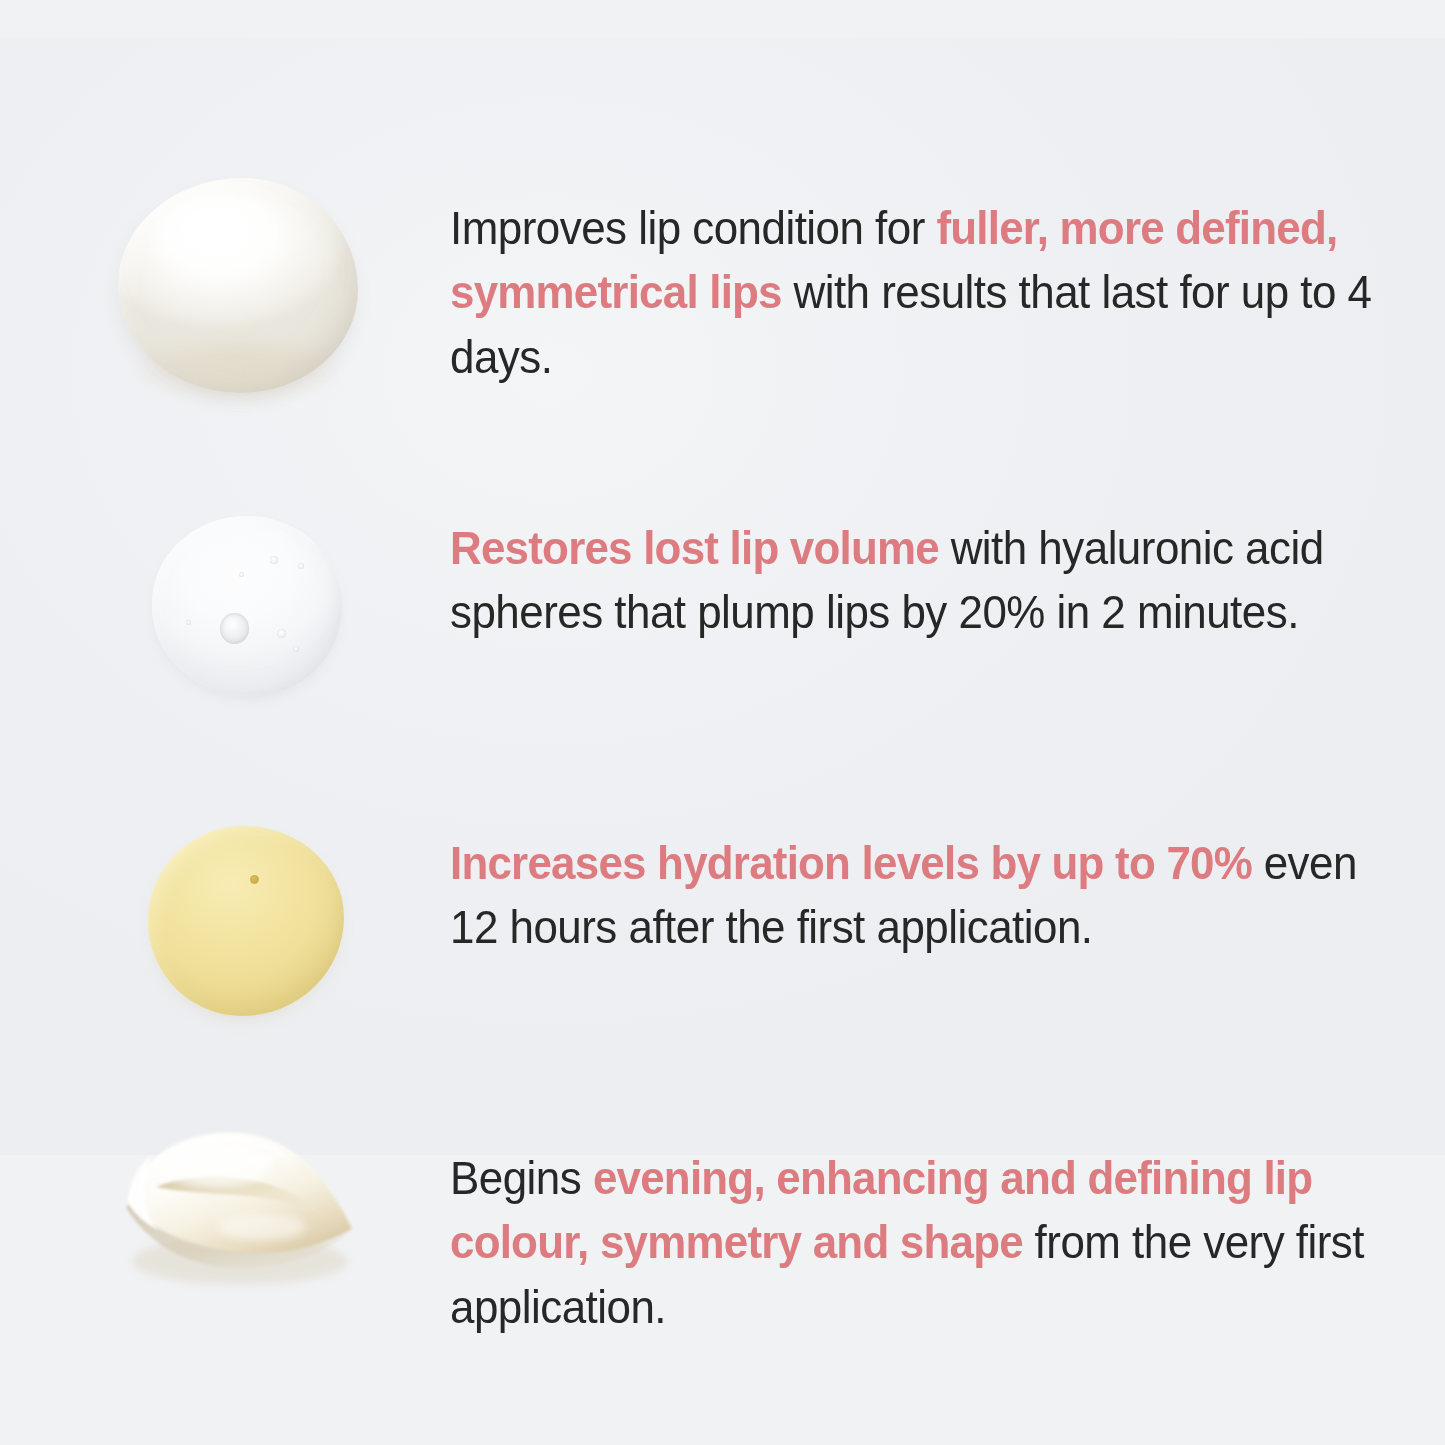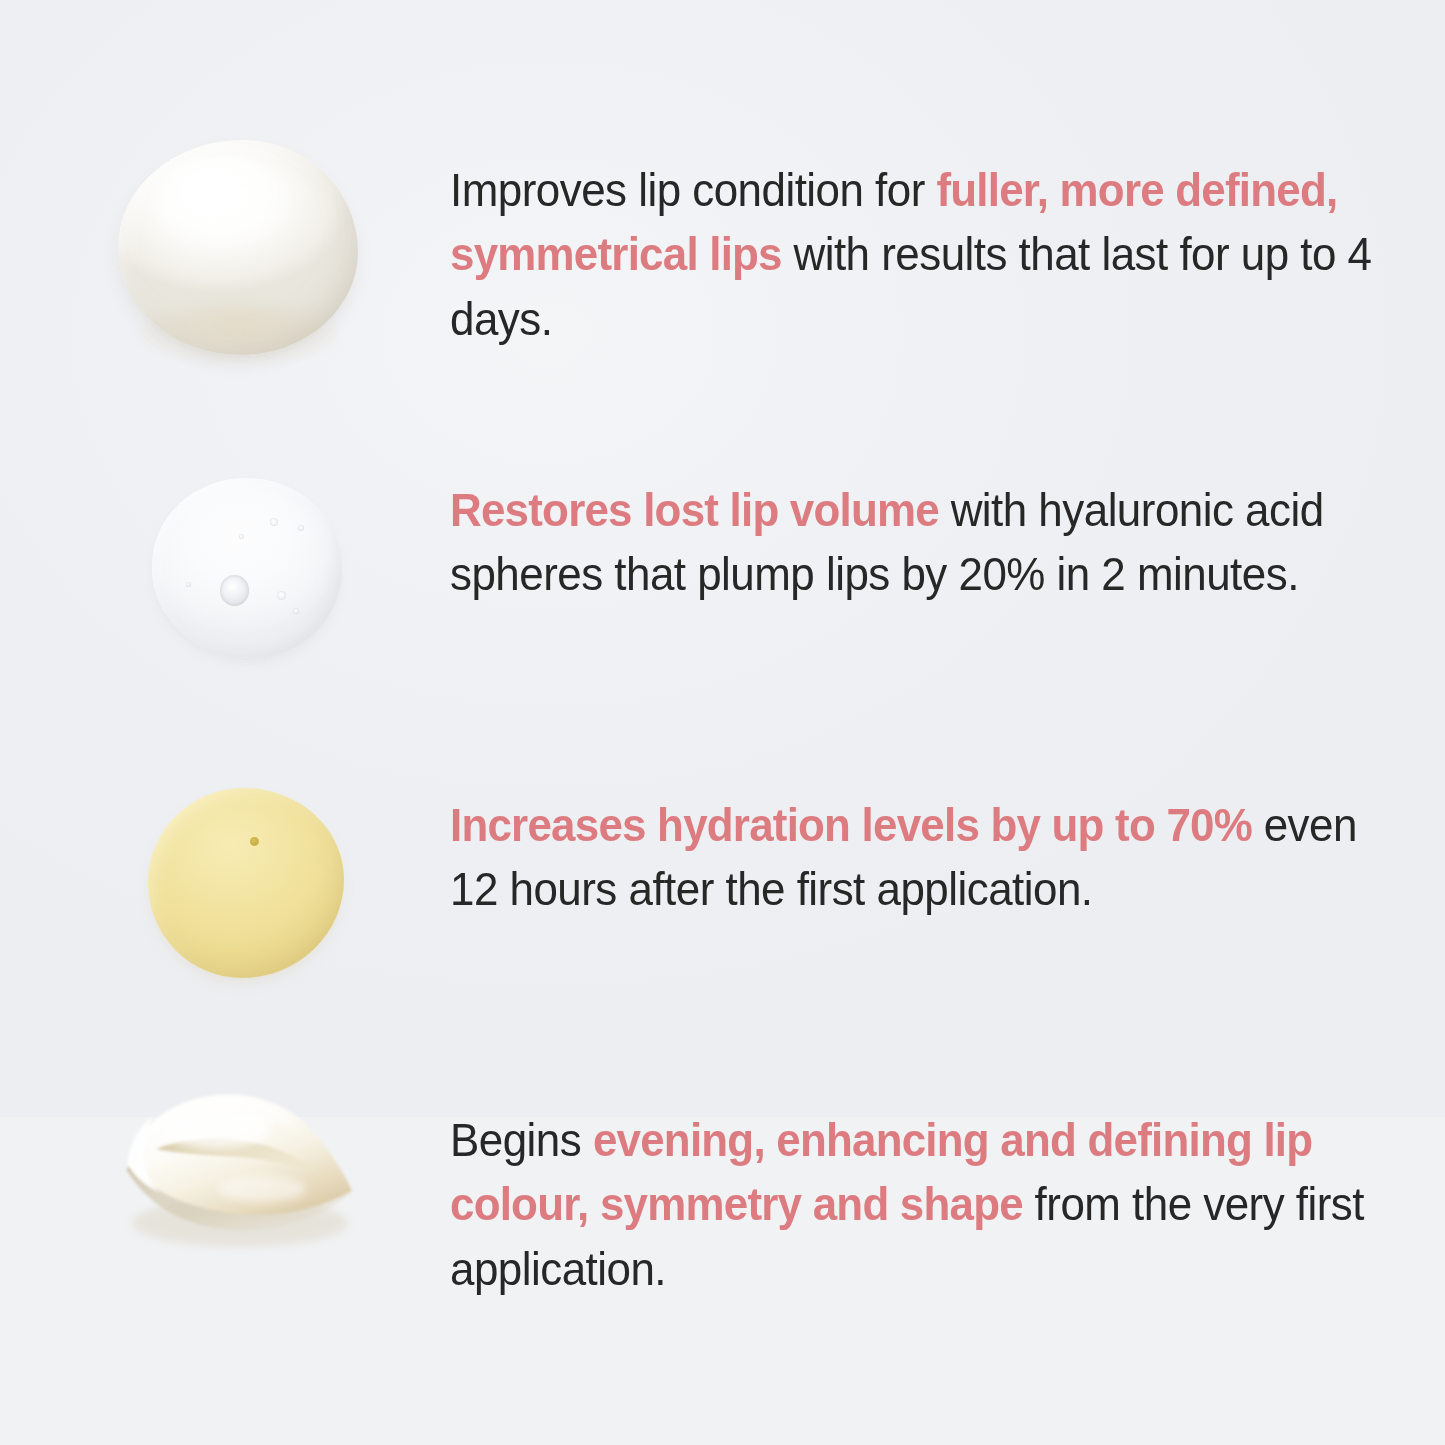--- a/index.html
+++ b/index.html
@@ -14,20 +14,21 @@
     font-family: "Liberation Sans", sans-serif;
     overflow: hidden;
   }
 
   #page {
     position: relative;
     width: 1445px;
     height: 1117px;
     background:
       radial-gradient(ellipse 900px 700px at 38% 30%, #f4f5f7 0%, #eff0f3 55%, #edeef1 100%);
+    margin-top: 38px;
   }
 
   
   .swatch-cell {
     position: absolute;
     display: block;
   }
   .swatch {
     position: relative;
     width: 100%;

